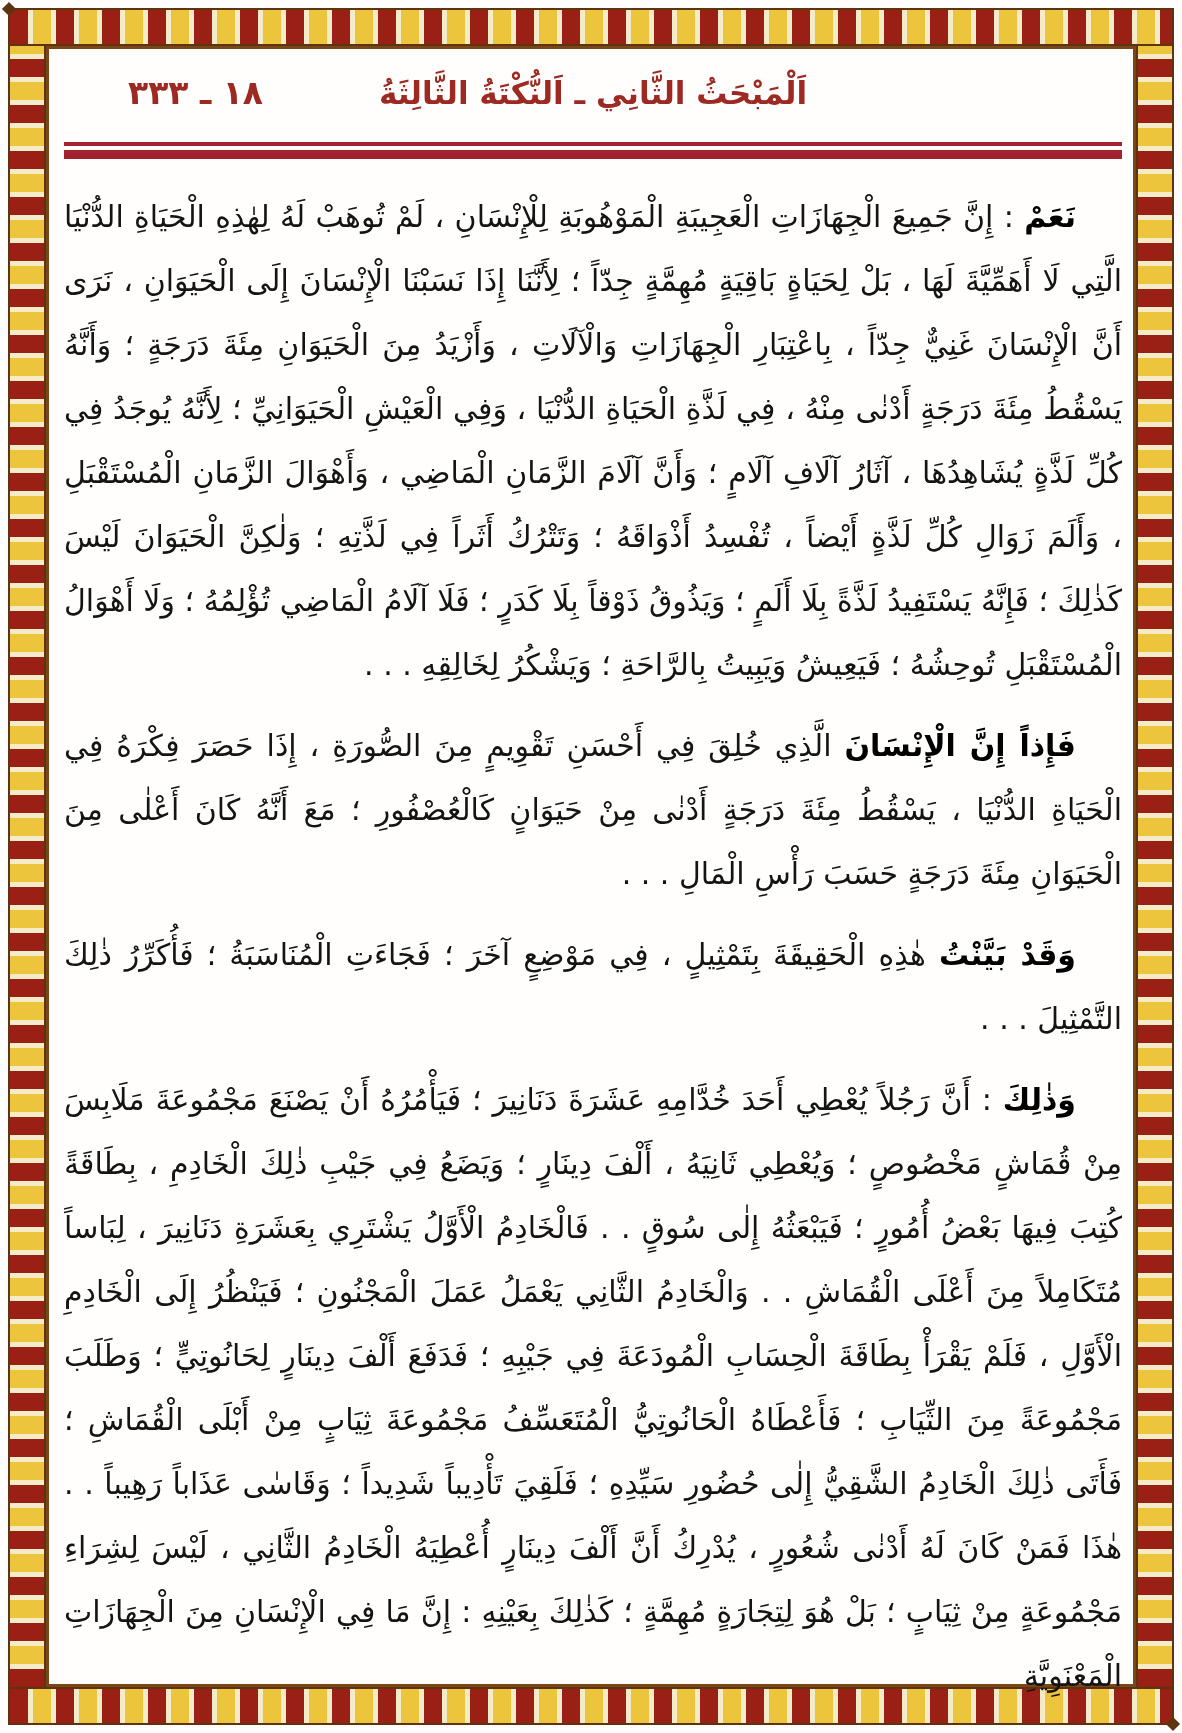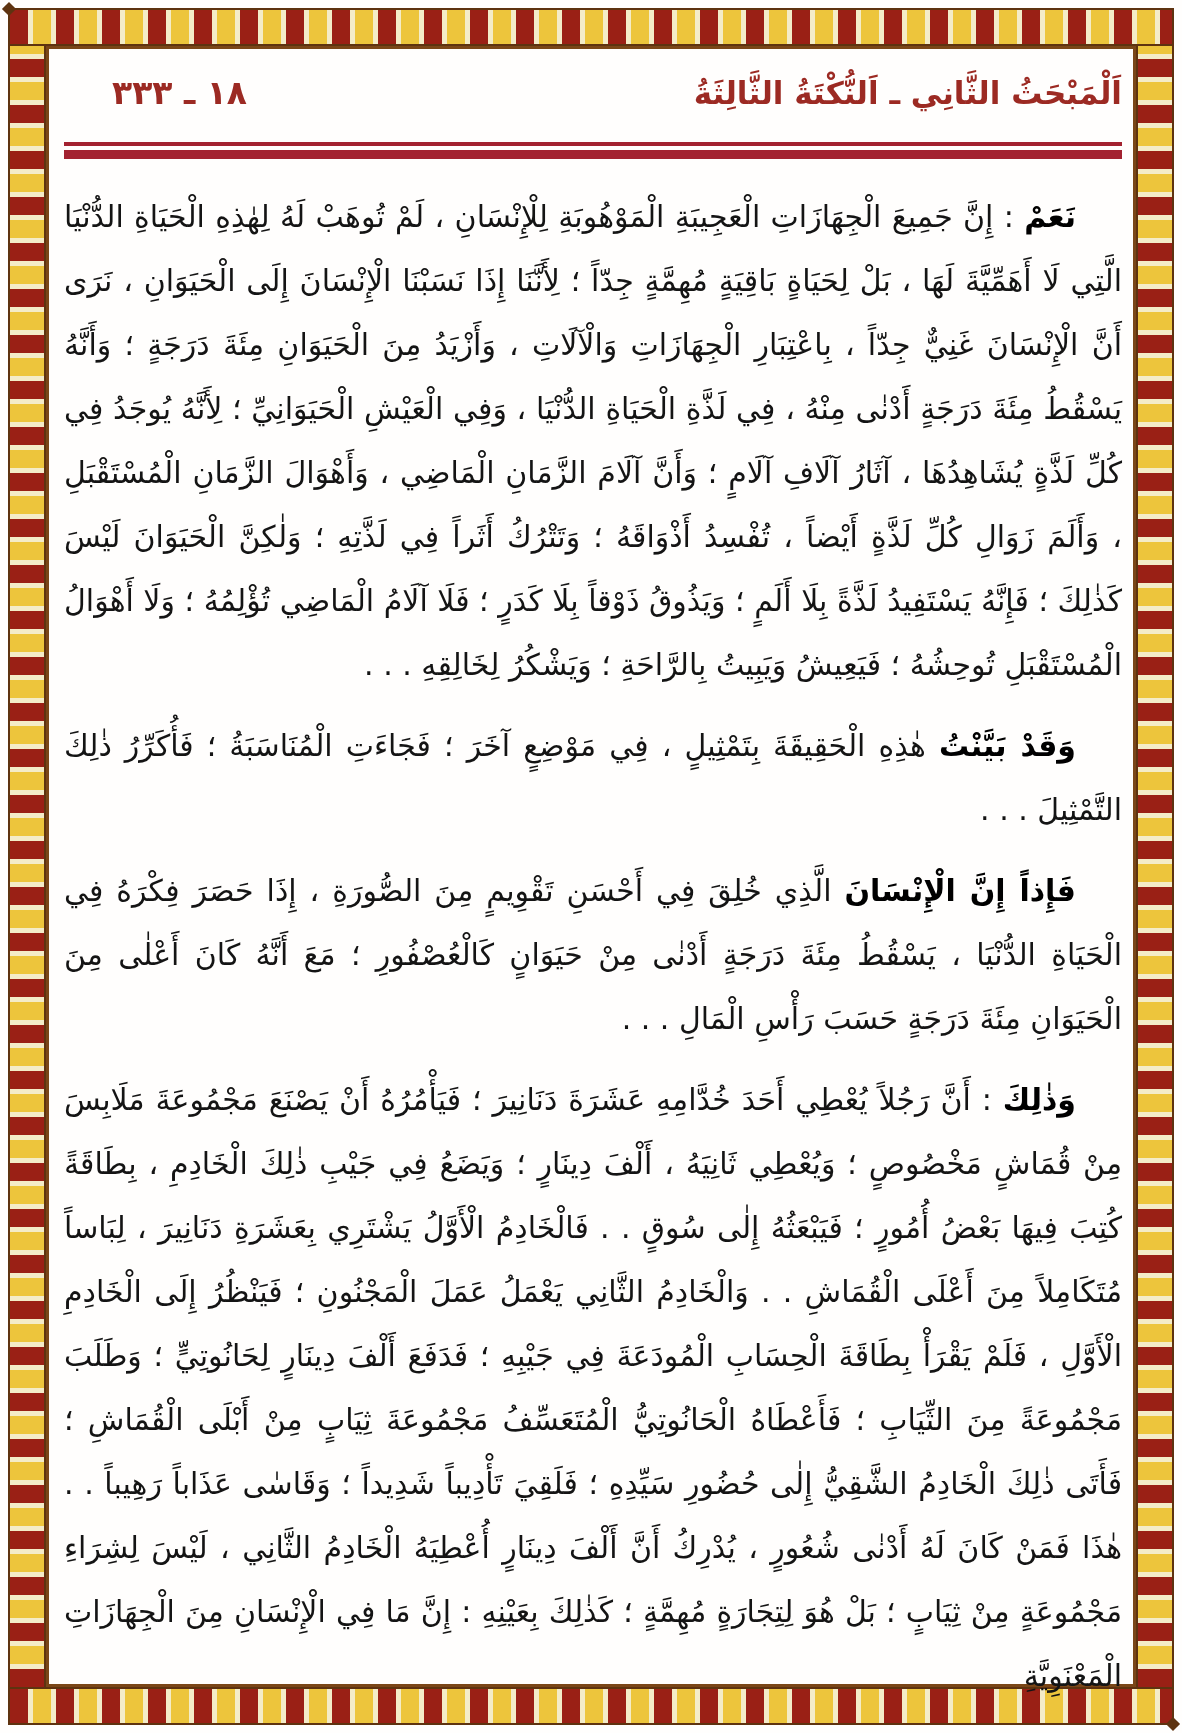--- a/index.html
+++ b/index.html
@@ -35,28 +35,28 @@
   .finial{position:absolute;width:10px;height:10px;background:#5e3310;transform:rotate(45deg);}
   .finial-tl{left:4px;top:4px;}
   .finial-br{right:4px;bottom:4px;}
   
   .content{
     position:absolute;left:64px;right:60px;top:58px;bottom:60px;
     direction:rtl;
   }
   .header-row{position:relative;height:70px;}
   .page-title{
-    text-align:right;
+    text-align:center;
     color:#9c2a23;
     font-size:31px;font-weight:bold;
     line-height:70px;
     letter-spacing:0.5px;
   }
   .page-number{
-    position:absolute;left:48px;top:0;
+    position:absolute;left:64px;top:0;
     color:#9c2a23;font-size:33px;font-weight:bold;line-height:70px;
     direction:rtl;
   }
   .rules{margin-top:14px;}
   .rule-thin{height:4px;background:#a32230;}
   .rule-gap{height:4px;}
   .rule-thick{height:9px;background:#a32230;}
   .body-text{margin-top:26px;}
   .body-text p{
     margin:0 0 17px 0;
@@ -89,19 +89,19 @@
     </div>
 
     <div class="rules">
       <div class="rule-thin"></div>
       <div class="rule-gap"></div>
       <div class="rule-thick"></div>
     </div>
 
     <div class="body-text" id="body-text">
         <p><span class="red">نَعَمْ</span><span class=""> : إِنَّ جَمِيعَ الْجِهَازَاتِ الْعَجِيبَةِ الْمَوْهُوبَةِ لِلْإِنْسَانِ ، لَمْ تُوهَبْ لَهُ لِهٰذِهِ الْحَيَاةِ الدُّنْيَا الَّتِي لَا أَهَمِّيَّةَ لَهَا ، بَلْ لِحَيَاةٍ بَاقِيَةٍ مُهِمَّةٍ جِدّاً ؛ لِأَنَّنَا إِذَا نَسَبْنَا الْإِنْسَانَ إِلَى الْحَيَوَانِ ، نَرَى أَنَّ الْإِنْسَانَ غَنِيٌّ جِدّاً ، بِاعْتِبَارِ الْجِهَازَاتِ وَالْآلَاتِ ، وَأَزْيَدُ مِنَ الْحَيَوَانِ مِئَةَ دَرَجَةٍ ؛ وَأَنَّهُ يَسْقُطُ مِئَةَ دَرَجَةٍ أَدْنٰى مِنْهُ ، فِي لَذَّةِ الْحَيَاةِ الدُّنْيَا ، وَفِي الْعَيْشِ الْحَيَوَانِيِّ ؛ لِأَنَّهُ يُوجَدُ فِي كُلِّ لَذَّةٍ يُشَاهِدُهَا ، آثَارُ آلَافِ آلَامٍ ؛ وَأَنَّ آلَامَ الزَّمَانِ الْمَاضِي ، وَأَهْوَالَ الزَّمَانِ الْمُسْتَقْبَلِ ، وَأَلَمَ زَوَالِ كُلِّ لَذَّةٍ أَيْضاً ، تُفْسِدُ أَذْوَاقَهُ ؛ وَتَتْرُكُ أَثَراً فِي لَذَّتِهِ ؛ وَلٰكِنَّ الْحَيَوَانَ لَيْسَ كَذٰلِكَ ؛ فَإِنَّهُ يَسْتَفِيدُ لَذَّةً بِلَا أَلَمٍ ؛ وَيَذُوقُ ذَوْقاً بِلَا كَدَرٍ ؛ فَلَا آلَامُ الْمَاضِي تُؤْلِمُهُ ؛ وَلَا أَهْوَالُ الْمُسْتَقْبَلِ تُوحِشُهُ ؛ فَيَعِيشُ وَيَبِيتُ بِالرَّاحَةِ ؛ وَيَشْكُرُ لِخَالِقِهِ . . .</span></p>
+        <p><span class="red">فَإِذاً إِنَّ الْإِنْسَانَ</span><span class=""> الَّذِي خُلِقَ فِي أَحْسَنِ تَقْوِيمٍ مِنَ الصُّورَةِ ، إِذَا حَصَرَ فِكْرَهُ فِي الْحَيَاةِ الدُّنْيَا ، يَسْقُطُ مِئَةَ دَرَجَةٍ أَدْنٰى مِنْ حَيَوَانٍ كَالْعُصْفُورِ ؛ مَعَ أَنَّهُ كَانَ أَعْلٰى مِنَ الْحَيَوَانِ مِئَةَ دَرَجَةٍ حَسَبَ رَأْسِ الْمَالِ . . .</span></p>
         <p><span class="red">وَقَدْ بَيَّنْتُ</span><span class=""> هٰذِهِ الْحَقِيقَةَ بِتَمْثِيلٍ ، فِي مَوْضِعٍ آخَرَ ؛ فَجَاءَتِ الْمُنَاسَبَةُ ؛ فَأُكَرِّرُ ذٰلِكَ التَّمْثِيلَ . . .</span></p>
-        <p><span class="red">فَإِذاً إِنَّ الْإِنْسَانَ</span><span class=""> الَّذِي خُلِقَ فِي أَحْسَنِ تَقْوِيمٍ مِنَ الصُّورَةِ ، إِذَا حَصَرَ فِكْرَهُ فِي الْحَيَاةِ الدُّنْيَا ، يَسْقُطُ مِئَةَ دَرَجَةٍ أَدْنٰى مِنْ حَيَوَانٍ كَالْعُصْفُورِ ؛ مَعَ أَنَّهُ كَانَ أَعْلٰى مِنَ الْحَيَوَانِ مِئَةَ دَرَجَةٍ حَسَبَ رَأْسِ الْمَالِ . . .</span></p>
         <p><span class="red">وَذٰلِكَ</span><span class=""> : أَنَّ رَجُلاً يُعْطِي أَحَدَ خُدَّامِهِ عَشَرَةَ دَنَانِيرَ ؛ فَيَأْمُرُهُ أَنْ يَصْنَعَ مَجْمُوعَةَ مَلَابِسَ مِنْ قُمَاشٍ مَخْصُوصٍ ؛ وَيُعْطِي ثَانِيَهُ ، أَلْفَ دِينَارٍ ؛ وَيَضَعُ فِي جَيْبِ ذٰلِكَ الْخَادِمِ ، بِطَاقَةً كُتِبَ فِيهَا بَعْضُ أُمُورٍ ؛ فَيَبْعَثُهُ إِلٰى سُوقٍ . . فَالْخَادِمُ الْأَوَّلُ يَشْتَرِي بِعَشَرَةِ دَنَانِيرَ ، لِبَاساً مُتَكَامِلاً مِنَ أَعْلَى الْقُمَاشِ . . وَالْخَادِمُ الثَّانِي يَعْمَلُ عَمَلَ الْمَجْنُونِ ؛ فَيَنْظُرُ إِلَى الْخَادِمِ الْأَوَّلِ ، فَلَمْ يَقْرَأْ بِطَاقَةَ الْحِسَابِ الْمُودَعَةَ فِي جَيْبِهِ ؛ فَدَفَعَ أَلْفَ دِينَارٍ لِحَانُوتِيٍّ ؛ وَطَلَبَ مَجْمُوعَةً مِنَ الثِّيَابِ ؛ فَأَعْطَاهُ الْحَانُوتِيُّ الْمُتَعَسِّفُ مَجْمُوعَةَ ثِيَابٍ مِنْ أَبْلَى الْقُمَاشِ ؛ فَأَتَى ذٰلِكَ الْخَادِمُ الشَّقِيُّ إِلٰى حُضُورِ سَيِّدِهِ ؛ فَلَقِيَ تَأْدِيباً شَدِيداً ؛ وَقَاسٰى عَذَاباً رَهِيباً . . هٰذَا فَمَنْ كَانَ لَهُ أَدْنٰى شُعُورٍ ، يُدْرِكُ أَنَّ أَلْفَ دِينَارٍ أُعْطِيَهُ الْخَادِمُ الثَّانِي ، لَيْسَ لِشِرَاءِ مَجْمُوعَةٍ مِنْ ثِيَابٍ ؛ بَلْ هُوَ لِتِجَارَةٍ مُهِمَّةٍ ؛ كَذٰلِكَ بِعَيْنِهِ : إِنَّ مَا فِي الْإِنْسَانِ مِنَ الْجِهَازَاتِ الْمَعْنَوِيَّةِ</span></p>
       </div>
 
   </div>
 </div>
 
 </body></html>

